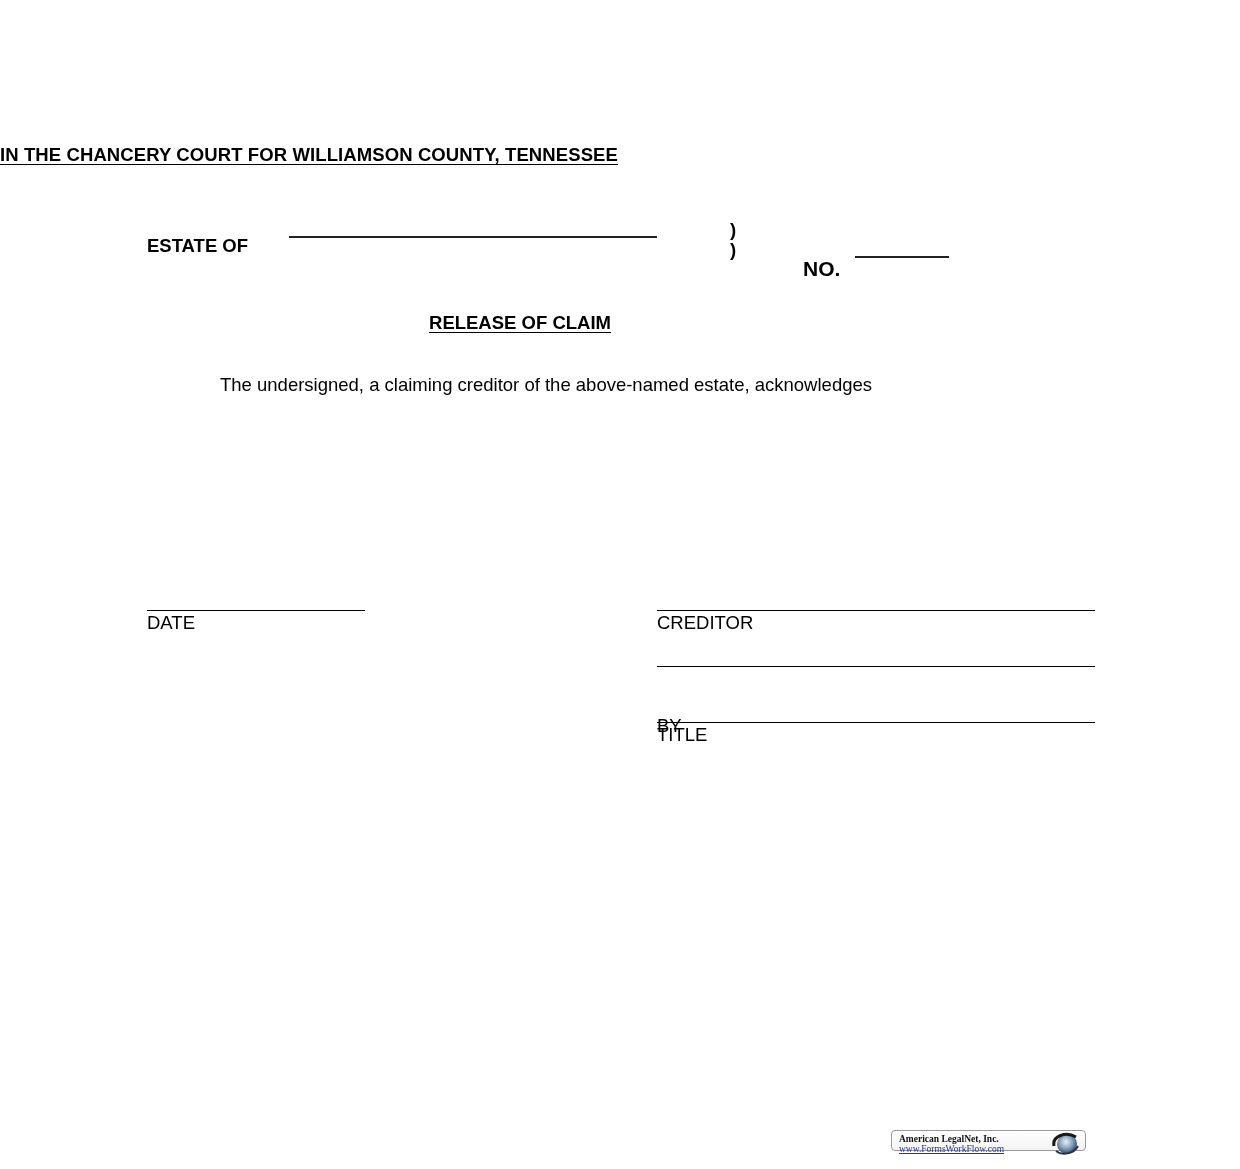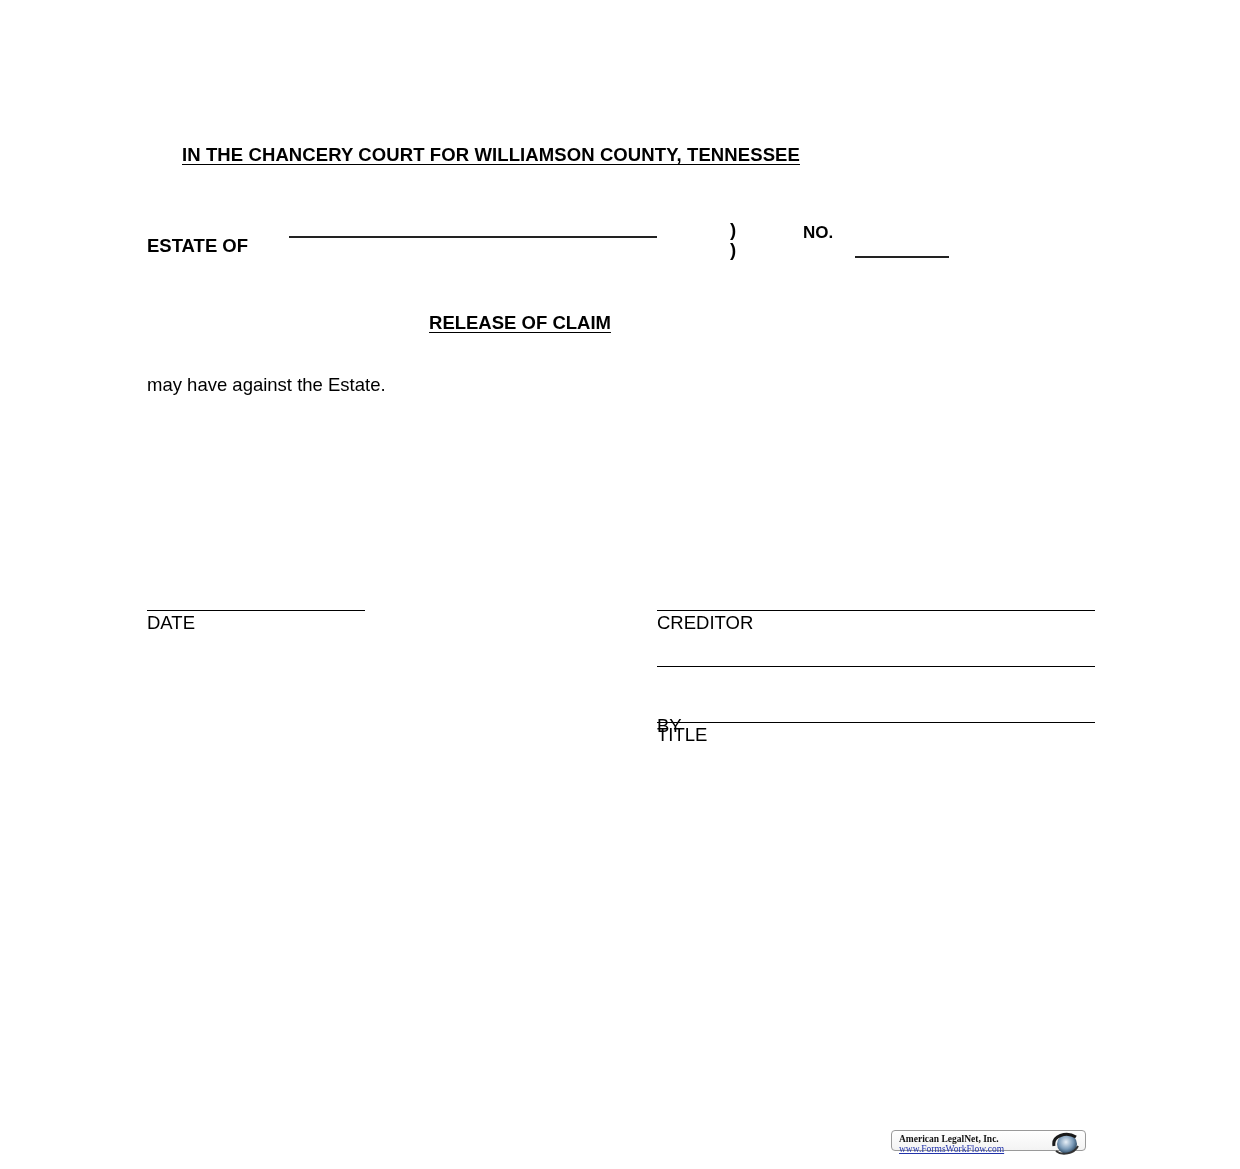--- a/index.html
+++ b/index.html
@@ -12,21 +12,21 @@
       height: 1169px;
       position: relative;
       overflow: hidden;
       font-family: "Liberation Sans", sans-serif;
       color: #000000;
     }
     .abs { position: absolute; white-space: nowrap; }
 
     .court-title {
       left: 0; width: 982px; top: 144px;
-      text-align: center;
+      text-align: left;
       font-size: 18.5px;
       font-weight: bold;
       text-decoration: underline;
       text-underline-offset: 3px;
       letter-spacing: 0.1px;
     }
 
     .estate-label {
       left: 147px; top: 235px;
       font-size: 18.5px;
@@ -39,22 +39,22 @@
     }
     .paren {
       font-size: 18.5px;
       font-weight: bold;
       left: 730px;
     }
     .paren-1 { top: 219px; }
     .paren-2 { top: 239px; }
 
     .no-label {
-      left: 803px; top: 223px;
-      font-size: 17px;
+      left: 803px; top: 257px;
+      font-size: 21px;
       font-weight: bold;
     }
     .no-blank {
       left: 855px; top: 256px;
       width: 94px; height: 0;
       border-top: 2px solid #222;
     }
 
     .doc-title {
       left: 0; width: 1040px; top: 312px;
@@ -135,21 +135,21 @@
 
 <div class="abs paren paren-1">)</div>
 <div class="abs paren paren-2">)</div>
 
 <div class="abs no-label">NO.</div>
 <div class="abs no-blank"></div>
 
 <div class="abs doc-title">RELEASE OF CLAIM</div>
 
 <div class="abs body-text">
-  <span class="body-line">may have against the Estate.</span>
+  <span class="body-line first">The undersigned, a claiming creditor of the above-named estate, acknowledges</span>
 </div>
 
 <div class="abs sig-line date-line"></div>
 <div class="abs sig-label date-label">DATE</div>
 
 <div class="abs sig-line creditor-line"></div>
 <div class="abs sig-label creditor-label">CREDITOR</div>
 
 <div class="abs sig-line by-line"></div>
 <div class="abs sig-label by-label">BY</div>

